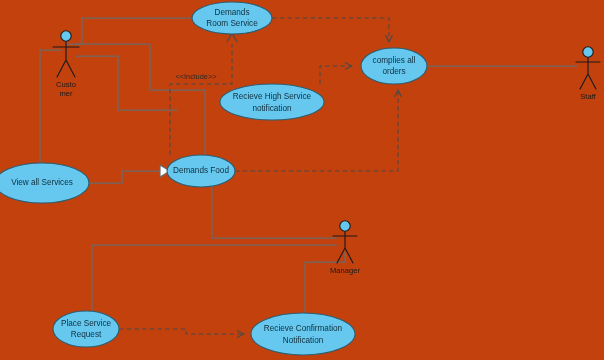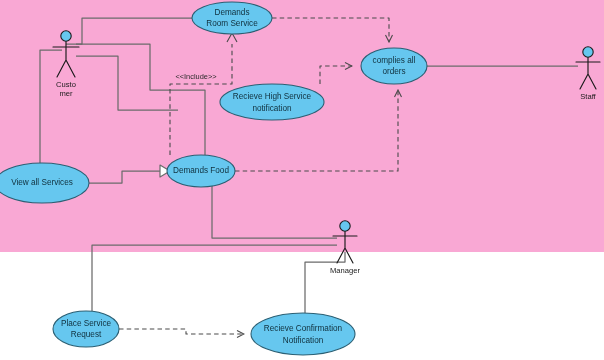--- a/index.html
+++ b/index.html
@@ -9,22 +9,22 @@
   }
   body {
     width: 604px;
     height: 360px;
     font-family: "Liberation Sans", sans-serif;
     overflow: hidden;
   }
   #diagram-root {
     position: relative;
     width: 604px;
-    height: 252px;
-    background: #f9a8d4;
+    height: 360px;
+    background: #c2410c;
   }
   svg#uml-canvas {
     display: block;
     width: 604px;
     height: 360px;
   }
   .uc-ellipse {
     fill: #66c7ef;
     stroke: #2b5f73;
     stroke-width: 1.1;

